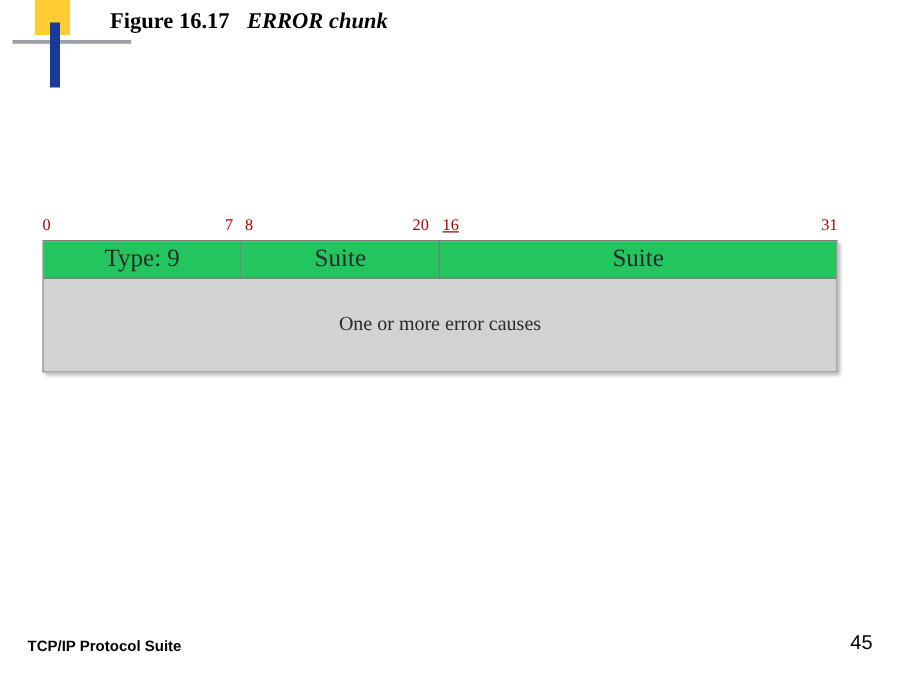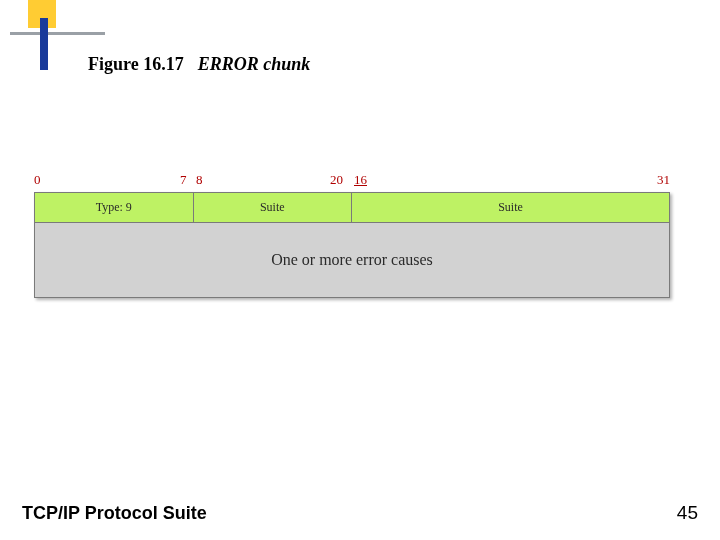--- a/index.html
+++ b/index.html
@@ -54,21 +54,20 @@
   .figure-number {
     font-weight: bold;
     font-size: 18px;
     color: #000;
   }
   .figure-caption {
     font-style: italic;
     font-weight: bold;
     font-size: 18px;
     color: #000;
-    margin-top: 48px;
   }
   .diagram {
     position: absolute;
     left: 34px;
     top: 172px;
     width: 636px;
   }
   .bit-labels {
     position: relative;
     height: 20px;
@@ -78,57 +77,57 @@
   }
   .bit-labels span { position: absolute; top: 0; }
   .packet-table {
     border: 1px solid #7a7a7a;
     border-collapse: collapse;
     width: 100%;
     box-shadow: 2px 2px 3px rgba(0,0,0,0.3);
   }
   .row1 { display: flex; height: 30px; }
   .row1 > div {
-    background: #bef264;
+    background: #22c55e;
     border-right: 1px solid #7a7a7a;
     border-bottom: 1px solid #7a7a7a;
     display: flex;
     align-items: center;
     justify-content: center;
-    font-size: 12px;
+    font-size: 20px;
     color: #2a2a2a;
   }
   .row1 > div:last-child { border-right: none; }
   .cell-type { width: 25%; }
   .cell-flag { width: 25%; }
   .cell-length { width: 50%; }
   .row2 {
     height: 74px;
     background: #d2d2d2;
     display: flex;
     align-items: center;
     justify-content: center;
     font-size: 16px;
     color: #2a2a2a;
   }
   .footer-left {
     position: absolute;
     left: 22px;
     bottom: 16px;
     font-family: Verdana, Arial, sans-serif;
-    font-size: 18px;
+    font-size: 12px;
     font-weight: bold;
     color: #000;
   }
   .footer-right {
     position: absolute;
     right: 22px;
     bottom: 16px;
     font-family: Verdana, Arial, sans-serif;
-    font-size: 19px;
+    font-size: 16px;
     color: #000;
   }
 </style>
 </head>
 <body>
 
 <div class="slide-logo">
   <div class="logo-yellow"></div>
   <div class="logo-hline"></div>
   <div class="logo-blue"></div>

